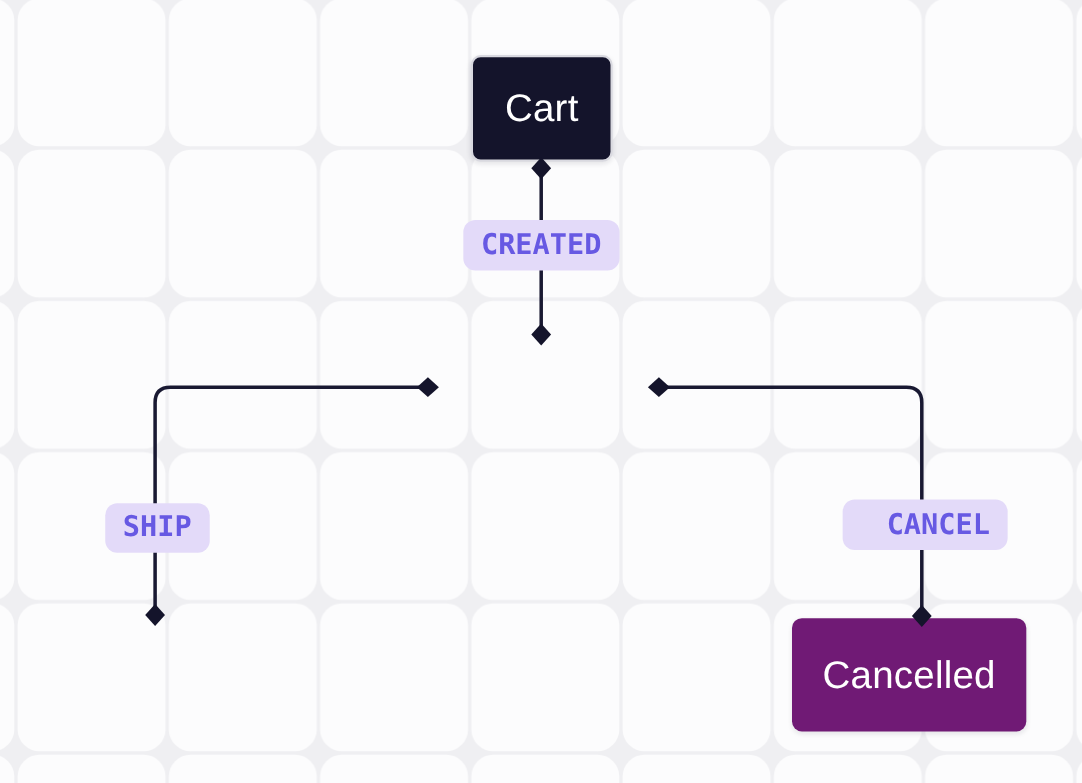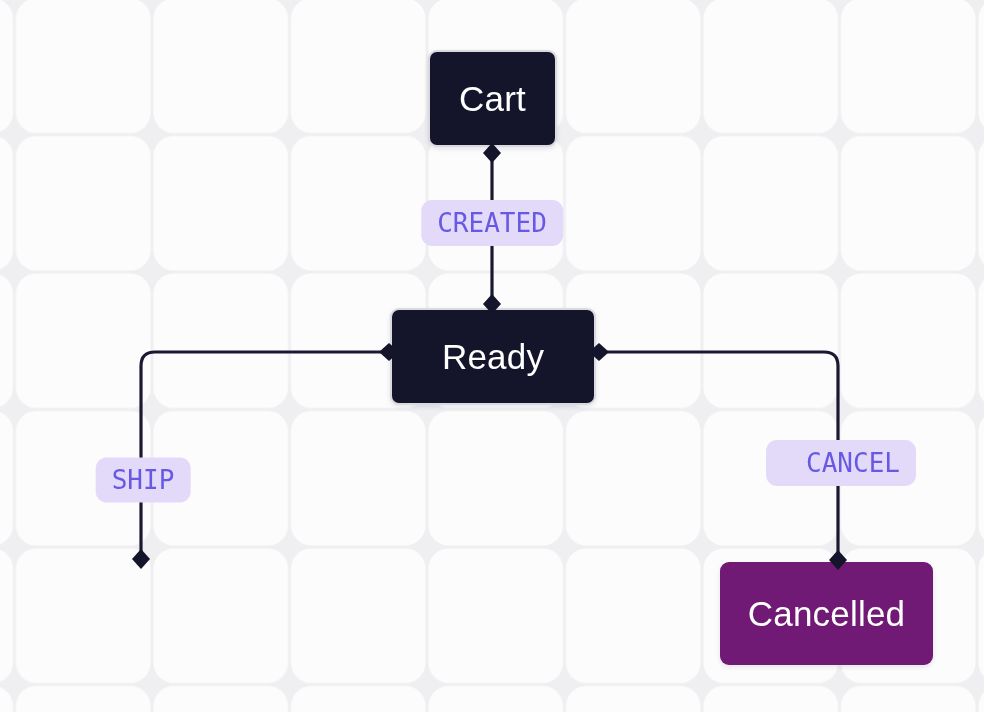--- a/index.html
+++ b/index.html
@@ -54,32 +54,32 @@
   #node-ready     { left: 390px; top: 308px; width: 206px; height: 97px; }
   #node-shipped   { left:  47px; top: 563px; width: 193px; height: 100px; }
   #node-cancelled { left: 720px; top: 562px; width: 213px; height: 103px; }
 
   .edge-pill {
     position: absolute;
     transform: translate(-50%, -50%);
     background: #E3DAF9;
     color: #6759E3;
     font-family: "DejaVu Sans Mono", monospace;
-    font-weight: 400;
+    font-weight: 700;
     font-size: 26px;
     line-height: 46px;
     padding: 0 16px;
     border-radius: 11px;
     white-space: nowrap;
     pointer-events: auto;
     user-select: none;
   }
   #pill-created { left: 492px; top: 223px; }
   #pill-ship    { left: 143px; top: 480px; line-height: 45px; }
-  #pill-cancel  { left: 841px; top: 463px; padding-left: 40px; }
+  #pill-cancel  { left: 841px; top: 477px; padding-left: 40px; }
 
   .edge-path {
     stroke: #191932;
     stroke-width: 3.2;
     fill: none;
   }
   .edge-diamond {
     fill: #14142B;
     stroke: none;
   }
@@ -95,23 +95,20 @@
         <rect x="1.5" y="1.5" width="134.5" height="134.5" rx="20" ry="20" fill="#FCFCFD"></rect>
       </pattern>
     </defs>
     <rect width="984" height="712" fill="#EFEFF2"></rect>
     <rect width="984" height="712" fill="url(#gridcells)"></rect>
   </svg>
 
   <div class="layer nodes-layer">
     <div class="node dark" id="node-cart">
       <span>Cart</span>
-    </div>
-    <div class="node dark" id="node-ready">
-      <span>Ready</span>
     </div>
     <div class="node orange" id="node-cancelled">
       <span>Cancelled</span>
     </div>
   </div>
 
   <svg class="layer edges-layer" width="984" height="712" aria-hidden="true">
     <g>
       <path class="edge-path" d="M492 147 L492 304"></path>
       <path class="edge-diamond" d="M492 143 L501 153 L492 163 L483 153 Z"></path>

